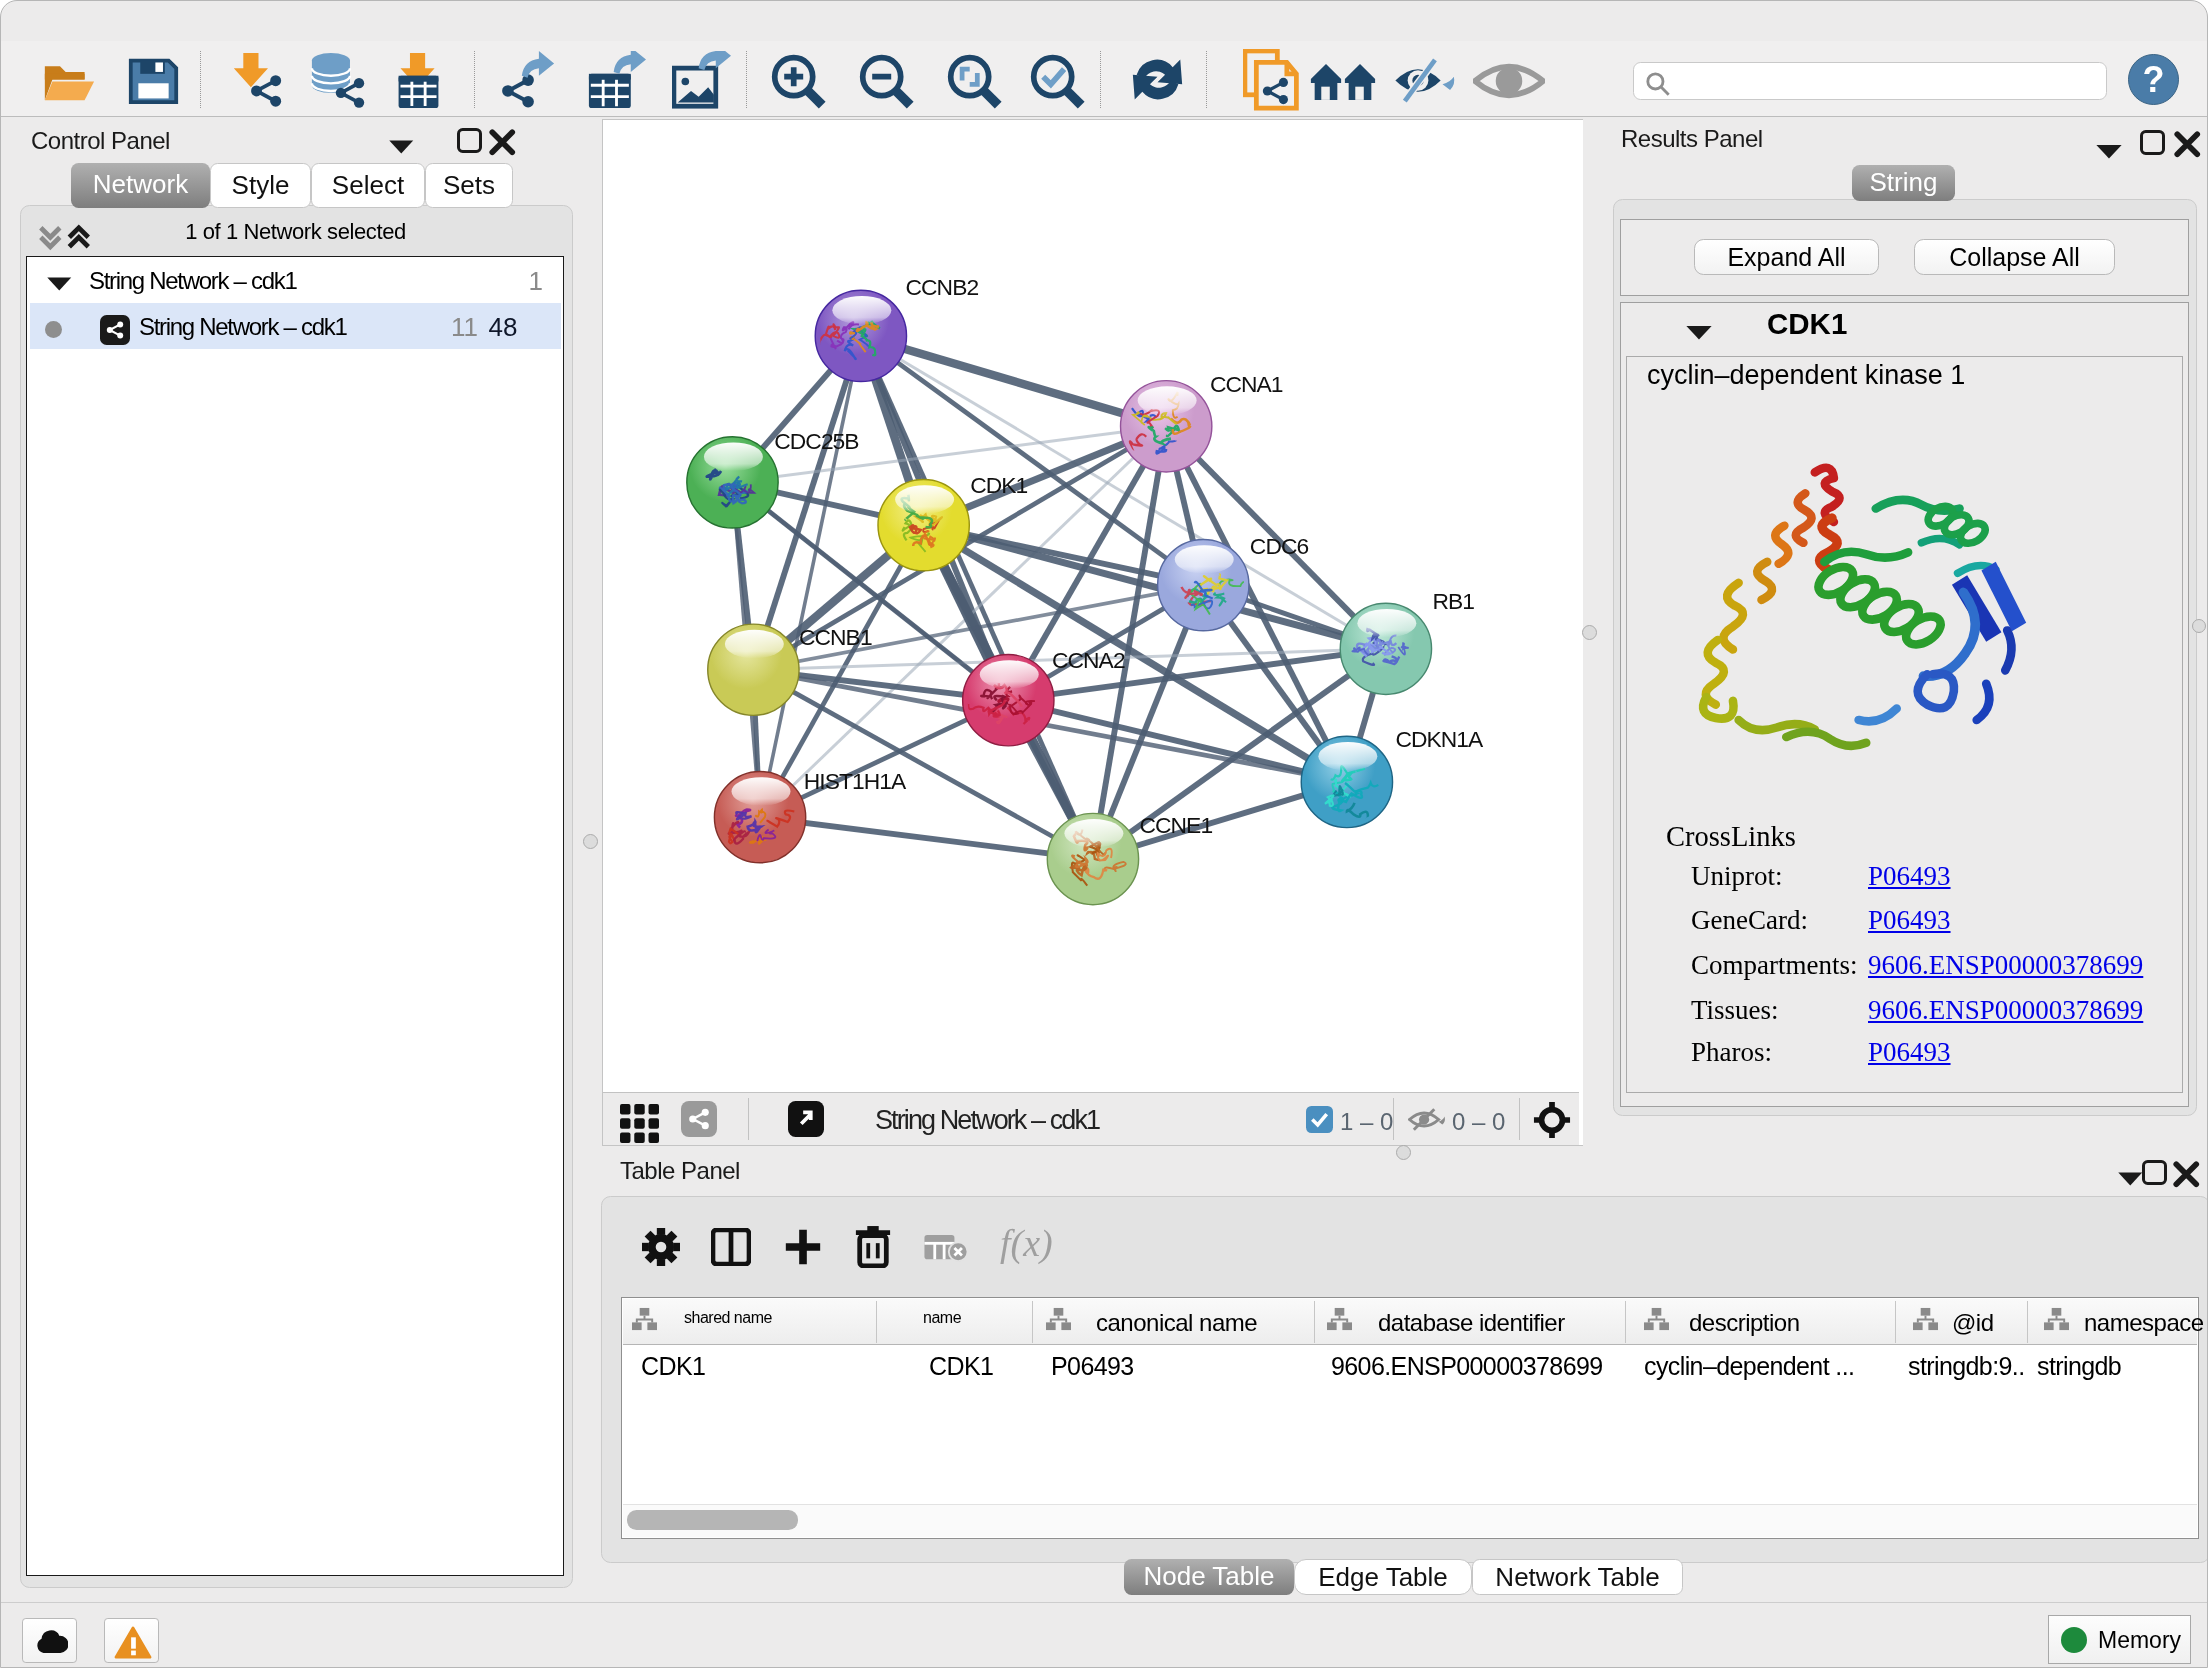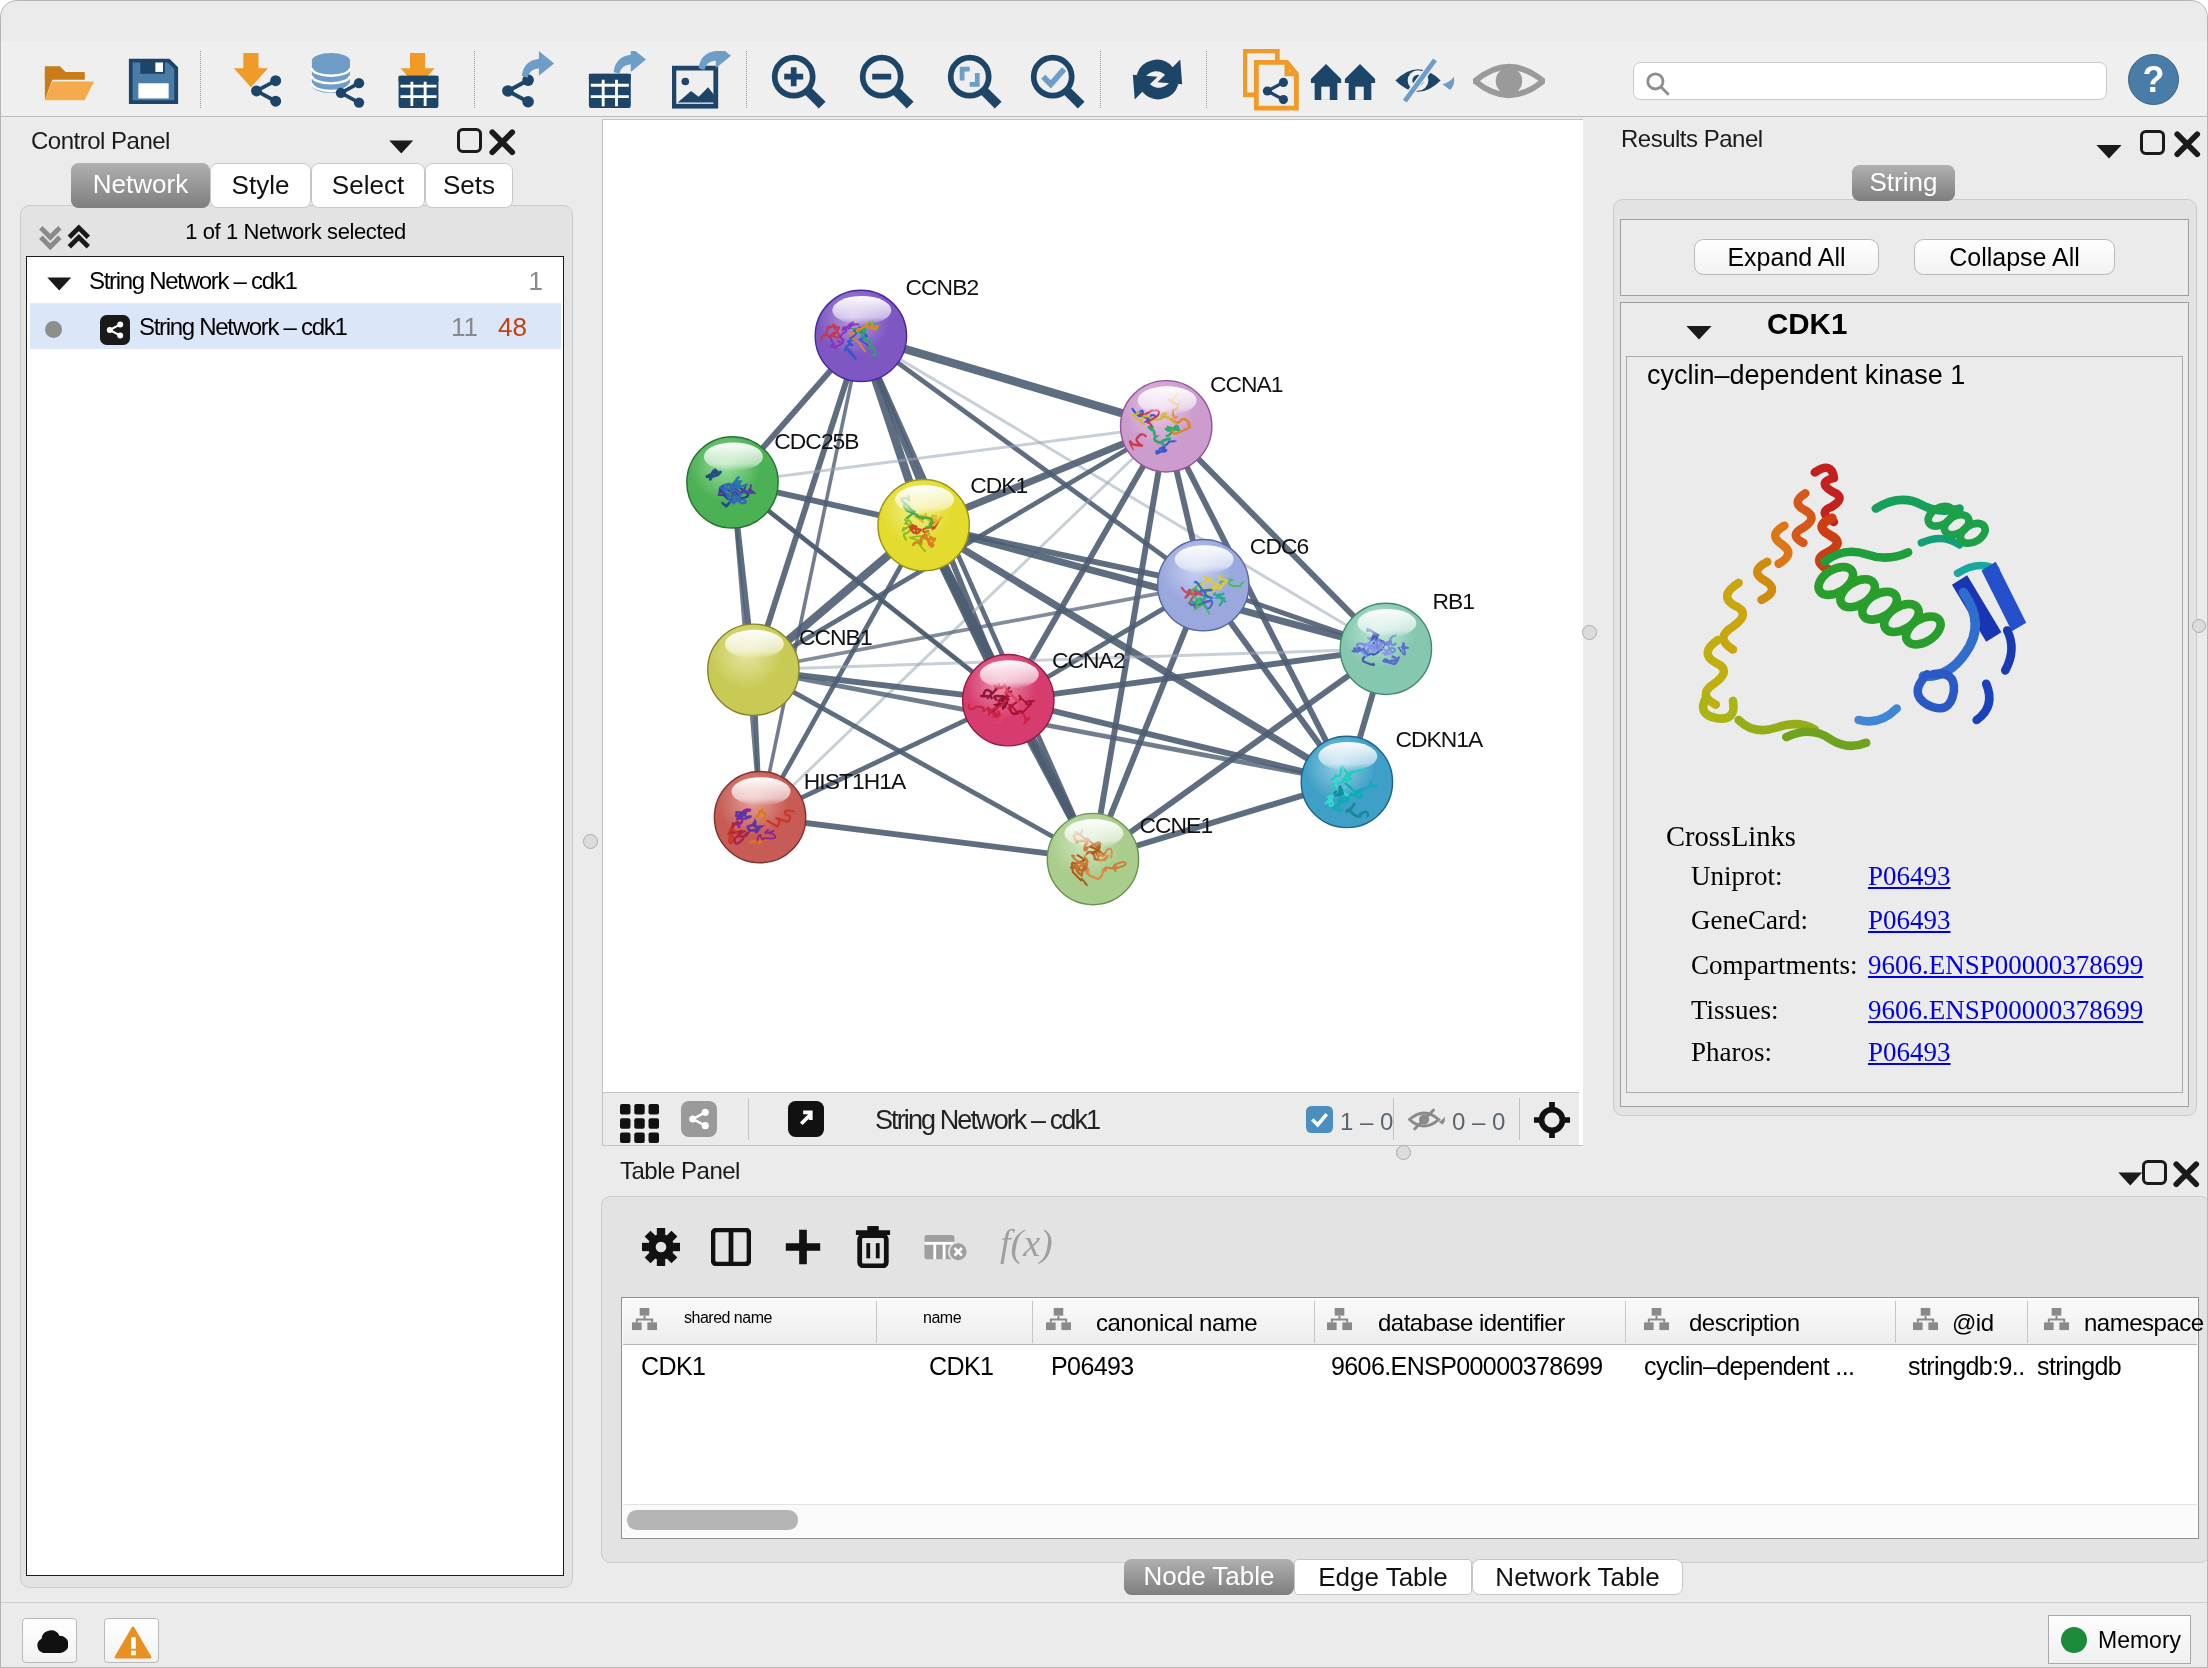--- a/index.html
+++ b/index.html
@@ -217,21 +217,21 @@
         <g stroke="#fff" stroke-width="2.2">
           <line x1="10.4448" y1="16.0" x2="21.5552" y2="10.048"></line>
           <line x1="10.4448" y1="16.0" x2="21.5552" y2="21.951999999999998"></line>
         </g>
         <circle cx="10.4448" cy="16.0" r="3.1744" fill="#fff" stroke="none"></circle>
         <circle cx="21.5552" cy="10.048" r="3.1744" fill="#fff" stroke="none"></circle>
         <circle cx="21.5552" cy="21.951999999999998" r="3.1744" fill="#fff" stroke="none"></circle>
       </svg>
       <div class="abs" style="left:138px;top:196px;font-size:24px;letter-spacing:-1.3px;z-index:3">String Network – cdk1</div>
       <div class="abs" style="left:429px;top:195px;width:48px;text-align:right;font-size:26px;color:#8a8a8a;z-index:3">11</div>
-      <div class="abs" style="left:478px;top:195px;width:48px;text-align:right;font-size:26px;color:#c2410c;z-index:3">48</div>
+      <div class="abs" style="left:478px;top:195px;width:48px;text-align:center;font-size:26px;color:#0f172a;z-index:3">48</div>
     </div>
   <div id="canvas-wrap">
       <div class="abs" style="left:0;top:0;width:976px;height:972px;background:#fff">
         <svg width="978" height="973" viewBox="0 0 1028 1023" xmlns="http://www.w3.org/2000/svg" style="position:absolute;left:0;top:0">
 <defs>
 <radialGradient id="gCCNB2" cx="0.42" cy="0.32" r="0.78">
               <stop offset="0" stop-color="#b39ddb"></stop>
               <stop offset="0.5" stop-color="#7e57c2"></stop>
               <stop offset="0.88" stop-color="#7e57c2"></stop>
               <stop offset="1" stop-color="#4527a0"></stop>
@@ -773,21 +773,21 @@
       <div class="abs" style="left:48px;top:203px;font-size:25px;letter-spacing:-0.6px;z-index:4">CDK1</div>
       <div class="abs" style="left:336px;top:203px;font-size:25px;letter-spacing:-0.6px;z-index:4">CDK1</div>
       <div class="abs" style="left:458px;top:203px;font-size:25px;letter-spacing:-0.6px;z-index:4">P06493</div>
       <div class="abs" style="left:738px;top:203px;font-size:25px;letter-spacing:-0.6px;z-index:4">9606.ENSP00000378699</div>
       <div class="abs" style="left:1051px;top:203px;font-size:25px;letter-spacing:-0.6px;z-index:4">cyclin–dependent ...</div>
       <div class="abs" style="left:1315px;top:203px;font-size:25px;letter-spacing:-0.6px;z-index:4"><span style="display:inline-block;width:116px;overflow:hidden;white-space:nowrap">stringdb:9...</span></div>
       <div class="abs" style="left:1444px;top:203px;font-size:25px;letter-spacing:-0.6px;z-index:4">stringdb</div>
       <div class="abs" style="left:29.5px;top:355px;width:1574px;height:33px;background:#fafafa;border-top:1px solid #e2e2e2;z-index:3"></div>
       <div class="abs" style="left:34px;top:361px;width:171px;height:20px;background:#b5b5b5;border-radius:9.5px;z-index:4"></div>
       <div class="abs grad-tab" style="left:531px;top:410px;width:170px;height:36px;border-radius:7.6px;font-size:26px;text-align:center;line-height:35px;z-index:3">Node Table</div>
-      <div class="abs white-tab" style="left:701px;top:410px;width:178px;height:36px;border-radius:4px;font-size:26px;text-align:center;line-height:35px;z-index:3">Edge Table</div>
+      <div class="abs white-tab" style="left:701px;top:410px;width:178px;height:36px;border-radius:12px;font-size:26px;text-align:center;line-height:35px;z-index:3">Edge Table</div>
       <div class="abs white-tab" style="left:879px;top:410px;width:211px;height:36px;border-radius:7.6px;font-size:26px;text-align:center;line-height:35px;z-index:3">Network Table</div>
     </div>
   <div class="statusbar" id="sb">
       <div class="abs btn" style="left:21px;top:15px;width:55px;height:45px;border-radius:3.8px">
         <svg style="position:absolute;left:10.5px;top:10.5px" width="34" height="25" viewBox="0 0 36 26">
           <path d="M10 24 a8 8 0 0 1 -2 -15 a10 10 0 0 1 19 -3 a7 7 0 0 1 1 18 z" fill="#111"></path>
         </svg>
       </div>
       <div class="abs btn" style="left:103px;top:15px;width:55px;height:45px;border-radius:3.8px">
         <svg style="position:absolute;left:8.6px;top:6.7px" width="38" height="34" viewBox="0 0 40 36">

